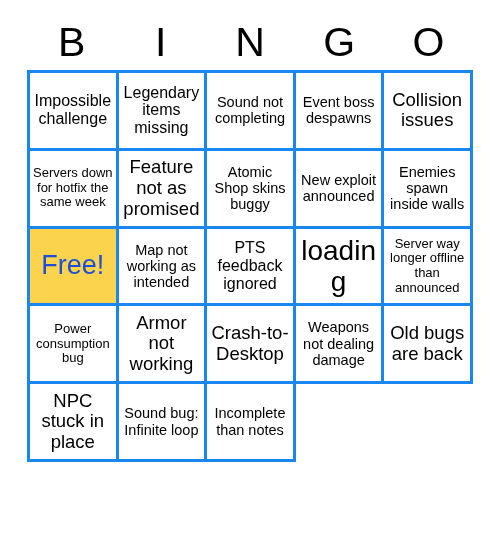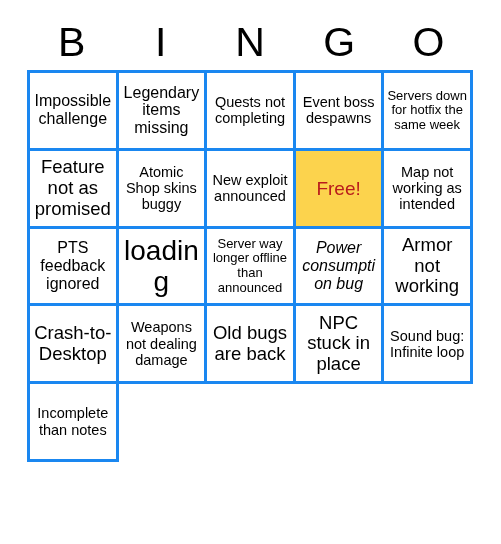--- a/index.html
+++ b/index.html
@@ -77,34 +77,34 @@
   .cell-text {
     display: block;
     width: 100%;
     color: #000000;
     line-height: 1.12;
     word-wrap: break-word;
     font-family: "Liberation Sans", sans-serif;
   }
 
   
-  .fs-xs  { font-size: 16px; font-style: italic; }
+  .fs-xs  { font-size: 13px; }
   .fs-s   { font-size: 13px; }
   .fs-m   { font-size: 14.5px; }
   .fs-l   { font-size: 16px; }
   .fs-xl  { font-size: 18.5px; }
   .fs-xxl { font-size: 28px; }
 
   
   .bingo-cell.free {
     background: #fcd34d;
   }
   .bingo-cell.free .cell-text {
-    color: #b91c1c;
-    font-size: 19px;
+    color: #1d4ed8;
+    font-size: 27px;
     line-height: 1;
   }
 </style>
 </head>
 <body>
 
 <div id="bingo-card">
 
   <div id="bingo-header">
     <div class="header-letter">B</div>
@@ -116,36 +116,42 @@
 
   <div id="bingo-grid">
 
   <div class="bingo-cell">
         <span class="cell-text fs-l">Impossible challenge</span>
       </div>
       <div class="bingo-cell">
         <span class="cell-text fs-l">Legendary items missing</span>
       </div>
       <div class="bingo-cell">
-        <span class="cell-text fs-m">Quests not completing</span>
+        <span class="cell-text fs-m">Sound not completing</span>
       </div>
       <div class="bingo-cell">
         <span class="cell-text fs-m">Event boss despawns</span>
+      </div>
+      <div class="bingo-cell">
+        <span class="cell-text fs-xl">Collision issues</span>
       </div>
       <div class="bingo-cell">
         <span class="cell-text fs-s">Servers down for hotfix the same week</span>
       </div>
       <div class="bingo-cell">
         <span class="cell-text fs-xl">Feature not as promised</span>
       </div>
       <div class="bingo-cell">
         <span class="cell-text fs-m">Atomic Shop skins buggy</span>
       </div>
       <div class="bingo-cell">
         <span class="cell-text fs-m">New exploit announced</span>
+      </div>
+      <div class="bingo-cell">
+        <span class="cell-text fs-m">Enemies spawn inside walls</span>
       </div>
       <div class="bingo-cell free">
         <span class="cell-text">Free!</span>
       </div>
       <div class="bingo-cell">
         <span class="cell-text fs-m">Map not working as intended</span>
       </div>
       <div class="bingo-cell">
         <span class="cell-text fs-l">PTS feedback ignored</span>
       </div>

